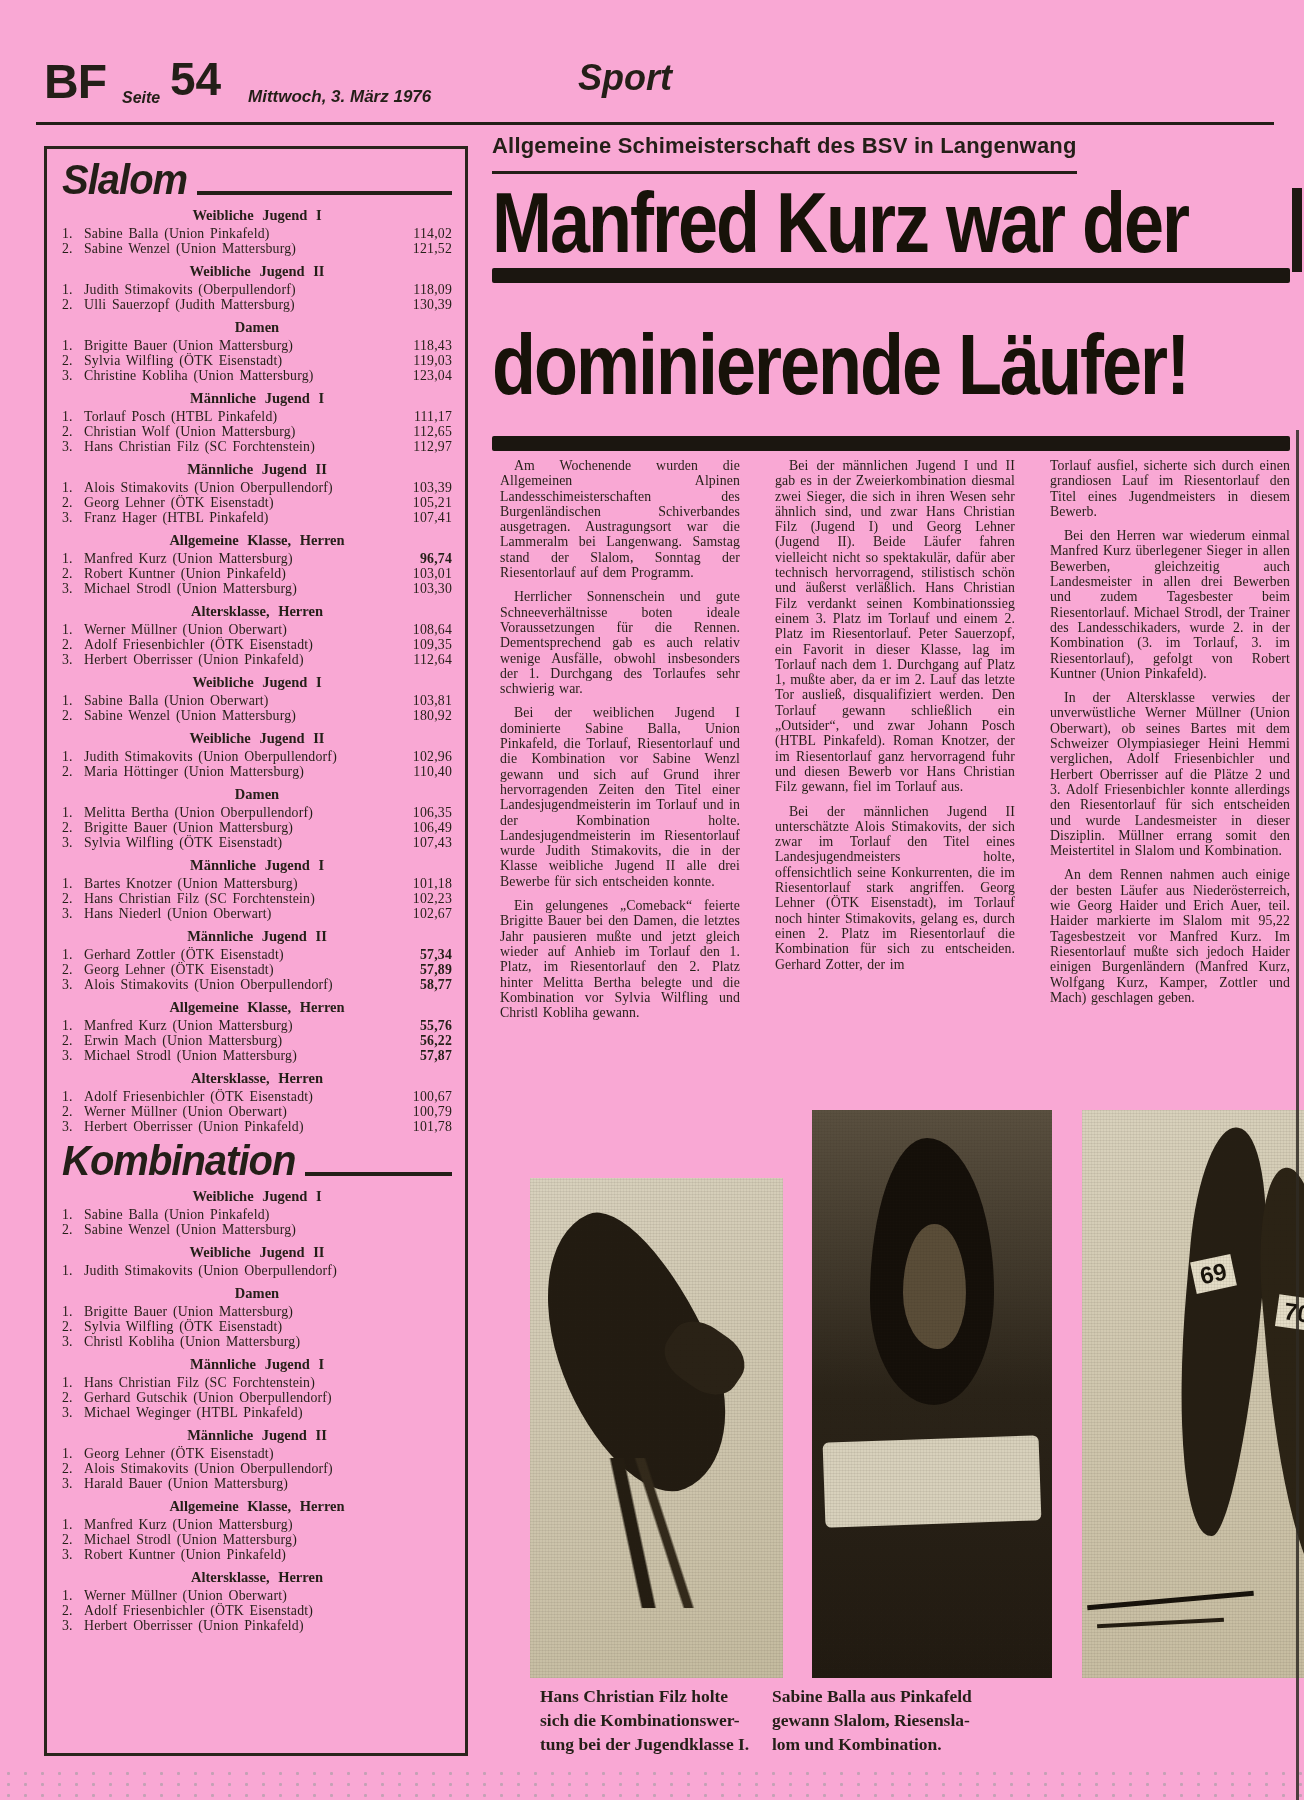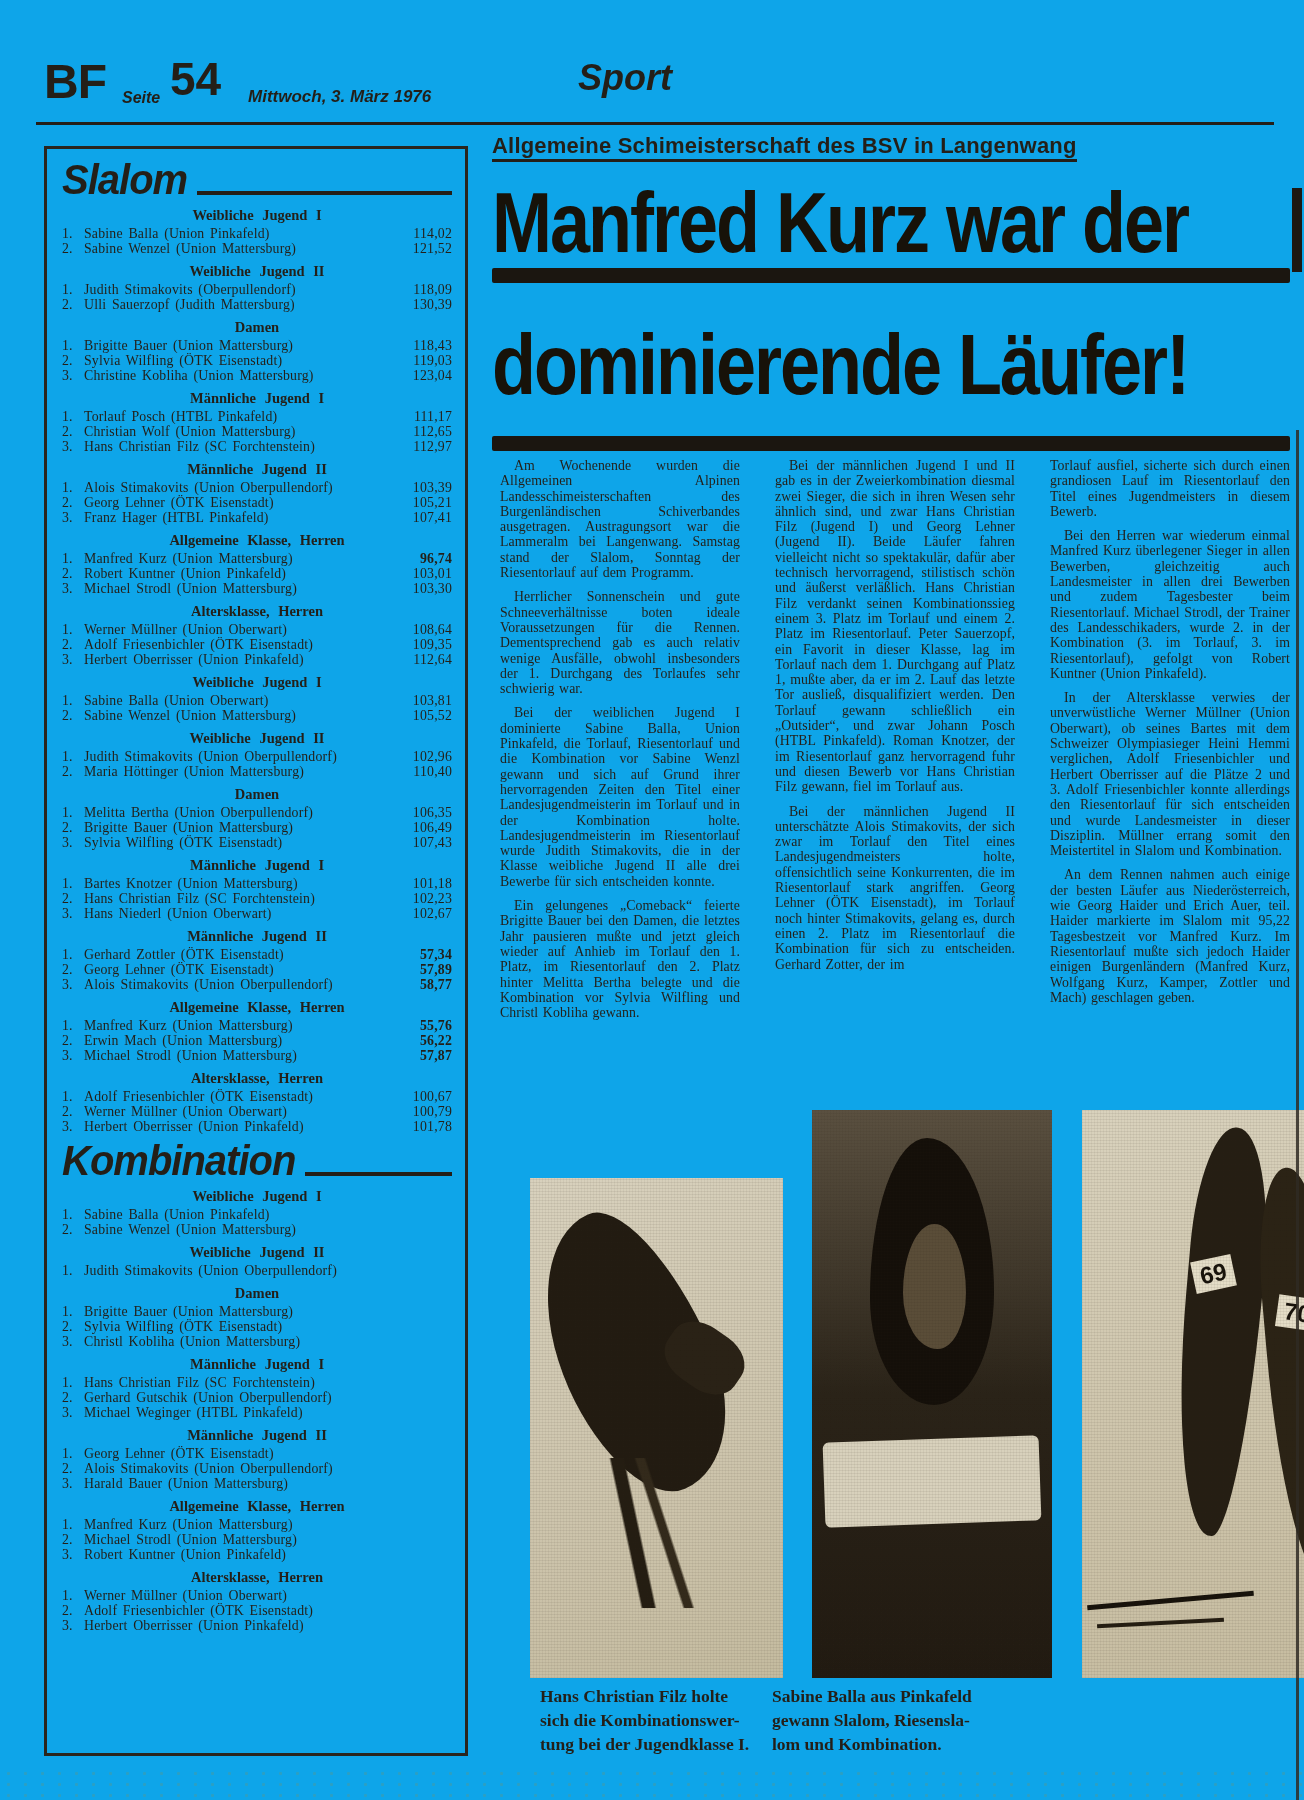--- a/index.html
+++ b/index.html
@@ -1,16 +1,16 @@
 <!DOCTYPE html>
 <html><head>
 <meta charset="utf-8">
 <style>
   html,body{margin:0;padding:0;background:#e6dfcc;}
-  .page{position:relative;width:1304px;height:1800px;background:#0ea5e9;overflow:hidden;
+  .page{position:relative;width:1304px;height:1800px;background:#f9a8d4;overflow:hidden;
         color:#241f18;font-family:"Liberation Serif",serif;}
   
   .brand{position:absolute;left:44px;top:58px;font:900 48px/1 "Liberation Sans",sans-serif;letter-spacing:-1px;}
   .seite{position:absolute;left:122px;top:90px;font:italic 700 16px/1 "Liberation Sans",sans-serif;}
   .pagenum{position:absolute;left:170px;top:56px;font:900 46px/1 "Liberation Sans",sans-serif;}
   .date{position:absolute;left:248px;top:88px;font:italic 700 17px/1 "Liberation Sans",sans-serif;}
   .section-name{position:absolute;left:578px;top:60px;font:italic 700 36px/1 "Liberation Sans",sans-serif;}
   .head-rule{position:absolute;left:36px;top:122px;width:1238px;height:3px;background:#241f18;}
   
   .results-box{position:absolute;left:44px;top:146px;width:424px;height:1610px;box-sizing:border-box;
@@ -20,21 +20,21 @@
                   transform:scaleY(1.08);transform-origin:left bottom;}
   .sec-rule{flex:1;height:4px;background:#241f18;margin:0 0 5px 10px;}
   .group-heading{font:700 14.5px/16px "Liberation Serif",serif;text-align:center;margin:7px 0 3px;word-spacing:5px;}
   .entry{display:flex;font:400 13.8px/15px "Liberation Serif",serif;word-spacing:2px;letter-spacing:.2px;}
   .rank{width:22px;flex:none;}
   .rname{flex:1;white-space:nowrap;overflow:hidden;}
   .rtime{width:50px;text-align:right;flex:none;}
   .rtime.strong{font-weight:700;}
   
   .kicker{position:absolute;left:492px;top:133px;font:600 22px/1.2 "Liberation Sans",sans-serif;
-          letter-spacing:.2px;border-bottom:3px solid #241f18;padding-bottom:0;}
+          letter-spacing:.2px;border-bottom:3px solid #241f18;padding-bottom:12px;}
   .headline{position:absolute;left:492px;font:700 72px/1 "Liberation Sans",sans-serif;letter-spacing:-2px;
             transform:scaleY(1.18);transform-origin:left top;white-space:nowrap;color:#171209;}
   .hl1{top:180px;}
   .hl2{top:322px;}
   .hl-bar{position:absolute;left:492px;width:798px;height:15px;background:#1b1610;border-radius:2px;}
   .bar1{top:268px;}
   .bar2{top:436px;}
   .columns{position:absolute;left:500px;top:458px;width:790px;display:flex;gap:35px;}
   .article-col{width:240px;}
   .article-col p{font:400 13.8px/15.3px "Liberation Serif",serif;text-align:justify;text-indent:14px;
@@ -206,21 +206,21 @@
       <section class="result-section">
         <h3 class="group-heading">Weibliche Jugend I</h3>
         <div class="entry">
           <span class="rank">1.</span>
           <span class="rname">Sabine Balla (Union Oberwart)</span>
           <span class="rtime">103,81</span>
         </div>
         <div class="entry">
           <span class="rank">2.</span>
           <span class="rname">Sabine Wenzel (Union Mattersburg)</span>
-          <span class="rtime">105,52</span>
+          <span class="rtime">180,92</span>
         </div>
         <h3 class="group-heading">Weibliche Jugend II</h3>
         <div class="entry">
           <span class="rank">1.</span>
           <span class="rname">Judith Stimakovits (Union Oberpullendorf)</span>
           <span class="rtime">102,96</span>
         </div>
         <div class="entry">
           <span class="rank">2.</span>
           <span class="rname">Maria Höttinger (Union Mattersburg)</span>

